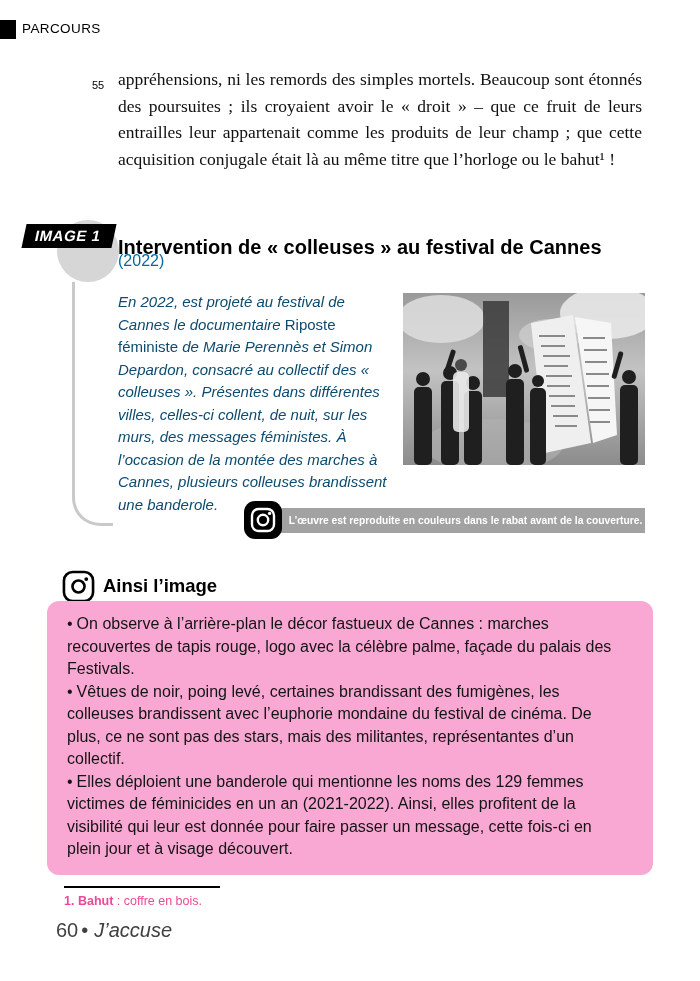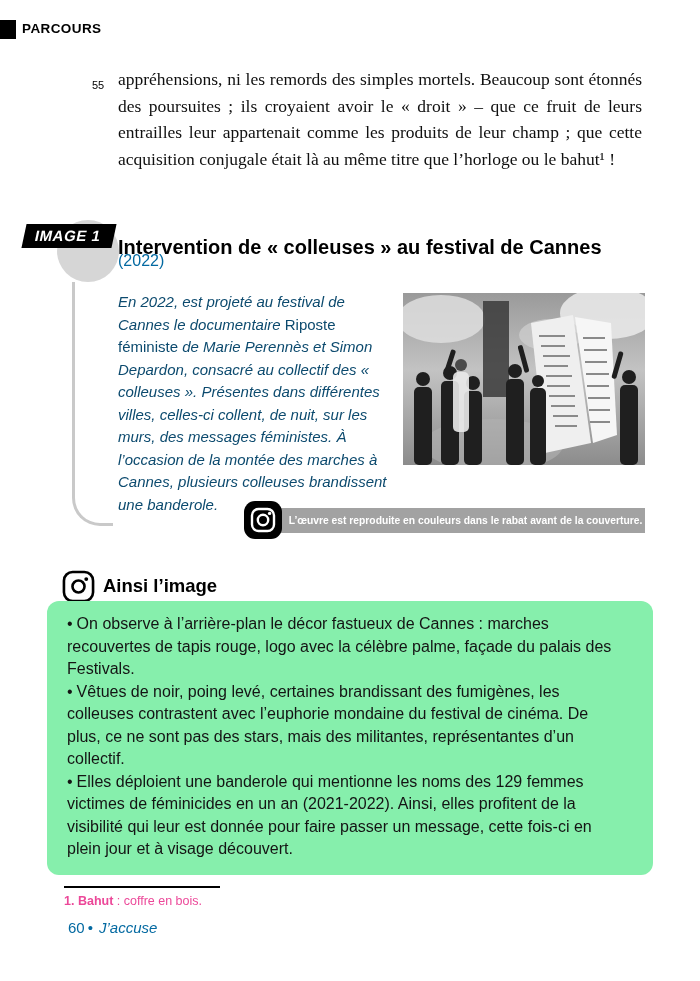--- a/index.html
+++ b/index.html
@@ -2,21 +2,21 @@
 <html lang="fr"><head>
 <meta charset="utf-8">
 <style>
   html,body{margin:0;padding:0;}
   body{
     width:700px;height:981px;position:relative;background:#ffffff;
     font-family:"Liberation Sans",sans-serif;color:#111;overflow:hidden;
   }
   
   .hdr-square{position:absolute;left:0;top:20px;width:16px;height:19px;background:#000;}
-  .hdr-label{position:absolute;left:22px;top:21px;font-size:13.5px;font-weight:700;letter-spacing:.4px;color:#000;}
+  .hdr-label{position:absolute;left:22px;top:21px;font-size:13.5px;font-weight:400;letter-spacing:.4px;color:#000;}
 
   
   .excerpt{position:absolute;left:118px;top:66px;width:524px;
     font-family:"Liberation Serif",serif;font-size:17.5px;line-height:26.5px;
     text-align:justify;color:#101010;}
   .line-no{position:absolute;left:-26px;top:6px;font-family:Liberation Sans, sans-serif;font-size:11px;color:#000;}
 
   
   .badge-circle{position:absolute;left:57px;top:220px;width:62px;height:62px;border-radius:50%;background:#d6d6d6;}
   .decor-curve{position:absolute;left:72px;top:282px;width:38px;height:241px;
@@ -36,30 +36,30 @@
   
   .note-bar{position:absolute;left:266px;top:508px;width:379px;height:25px;background:#a2a2a2;
     color:#fff;font-size:10.3px;font-weight:600;line-height:25px;text-align:center;
     box-sizing:border-box;padding-left:20px;white-space:nowrap;}
   .note-icon{position:absolute;left:243px;top:500px;width:40px;height:40px;}
 
   
   .read-icon{position:absolute;left:62px;top:570px;width:33px;height:33px;}
   .read-title{position:absolute;left:103px;top:575px;font-size:18.5px;font-weight:bold;color:#000;}
   .read-box{position:absolute;left:47px;top:601px;width:606px;box-sizing:border-box;
-    background:#86efac;border-radius:12px;padding:12px 30px 14px 20px;
+    background:#f9a8d4;border-radius:12px;padding:12px 30px 14px 20px;
     font-size:16px;line-height:22.5px;color:#141414;}
   .read-box p{margin:0;}
   .bullet{margin-right:4px;}
 
   
   .footnote-rule{position:absolute;left:64px;top:886px;width:156px;border-top:2px solid #000;}
   .footnote{position:absolute;left:64px;top:894px;font-size:12.5px;color:#ec4899;}
   .footnote .term{font-weight:bold;}
-  .page-footer{position:absolute;left:68px;top:919px;font-size:15px;color:#0369a1;}
+  .page-footer{position:absolute;left:56px;top:919px;font-size:20px;color:#404040;}
   .page-footer .book{font-style:italic;margin-left:3px;}
   .page-footer .sep{margin:0 3px;}
 </style>
 </head>
 <body>
 
 <div class="hdr-square"></div>
 <div class="hdr-label">PARCOURS</div>
 
 <div class="excerpt">
@@ -152,21 +152,21 @@
   <svg viewBox="0 0 34 34" aria-hidden="true">
     <rect x="2" y="2" width="30" height="30" rx="9" fill="none" stroke="#000" stroke-width="2.7"></rect>
     <circle cx="17" cy="17" r="6.2" fill="none" stroke="#000" stroke-width="2.7"></circle>
     <circle cx="25" cy="9.4" r="2" fill="#000"></circle>
   </svg>
 </div>
 <div class="read-title">Ainsi l’image</div>
 
 <div class="read-box">
   <p><span class="bullet">•</span><span>On observe à l’arrière-plan le décor fastueux de Cannes : marches recouvertes de tapis rouge, logo avec la célèbre palme, façade du palais des Festivals.</span></p>
-  <p><span class="bullet">•</span><span>Vêtues de noir, poing levé, certaines brandissant des fumigènes, les colleuses contrastent avec l’euphorie mondaine du festival de cinéma. De plus, ce ne sont pas des stars, mais des militantes, représentantes d’un collectif.</span></p>
+  <p><span class="bullet">•</span><span>Vêtues de noir, poing levé, certaines brandissant des fumigènes, les colleuses brandissent avec l’euphorie mondaine du festival de cinéma. De plus, ce ne sont pas des stars, mais des militantes, représentantes d’un collectif.</span></p>
   <p><span class="bullet">•</span><span>Elles déploient une banderole qui mentionne les noms des 129 femmes victimes de féminicides en un an (2021-2022). Ainsi, elles profitent de la visibilité qui leur est donnée pour faire passer un message, cette fois-ci en plein jour et à visage découvert.</span></p>
 </div>
 
 <div class="footnote-rule"></div>
 <div class="footnote">
   <span class="term">1. Bahut</span><span> : coffre en bois.</span>
 </div>
 
 <div class="page-footer">
   <span>60</span><span class="sep">•</span><span class="book">J’accuse</span>

